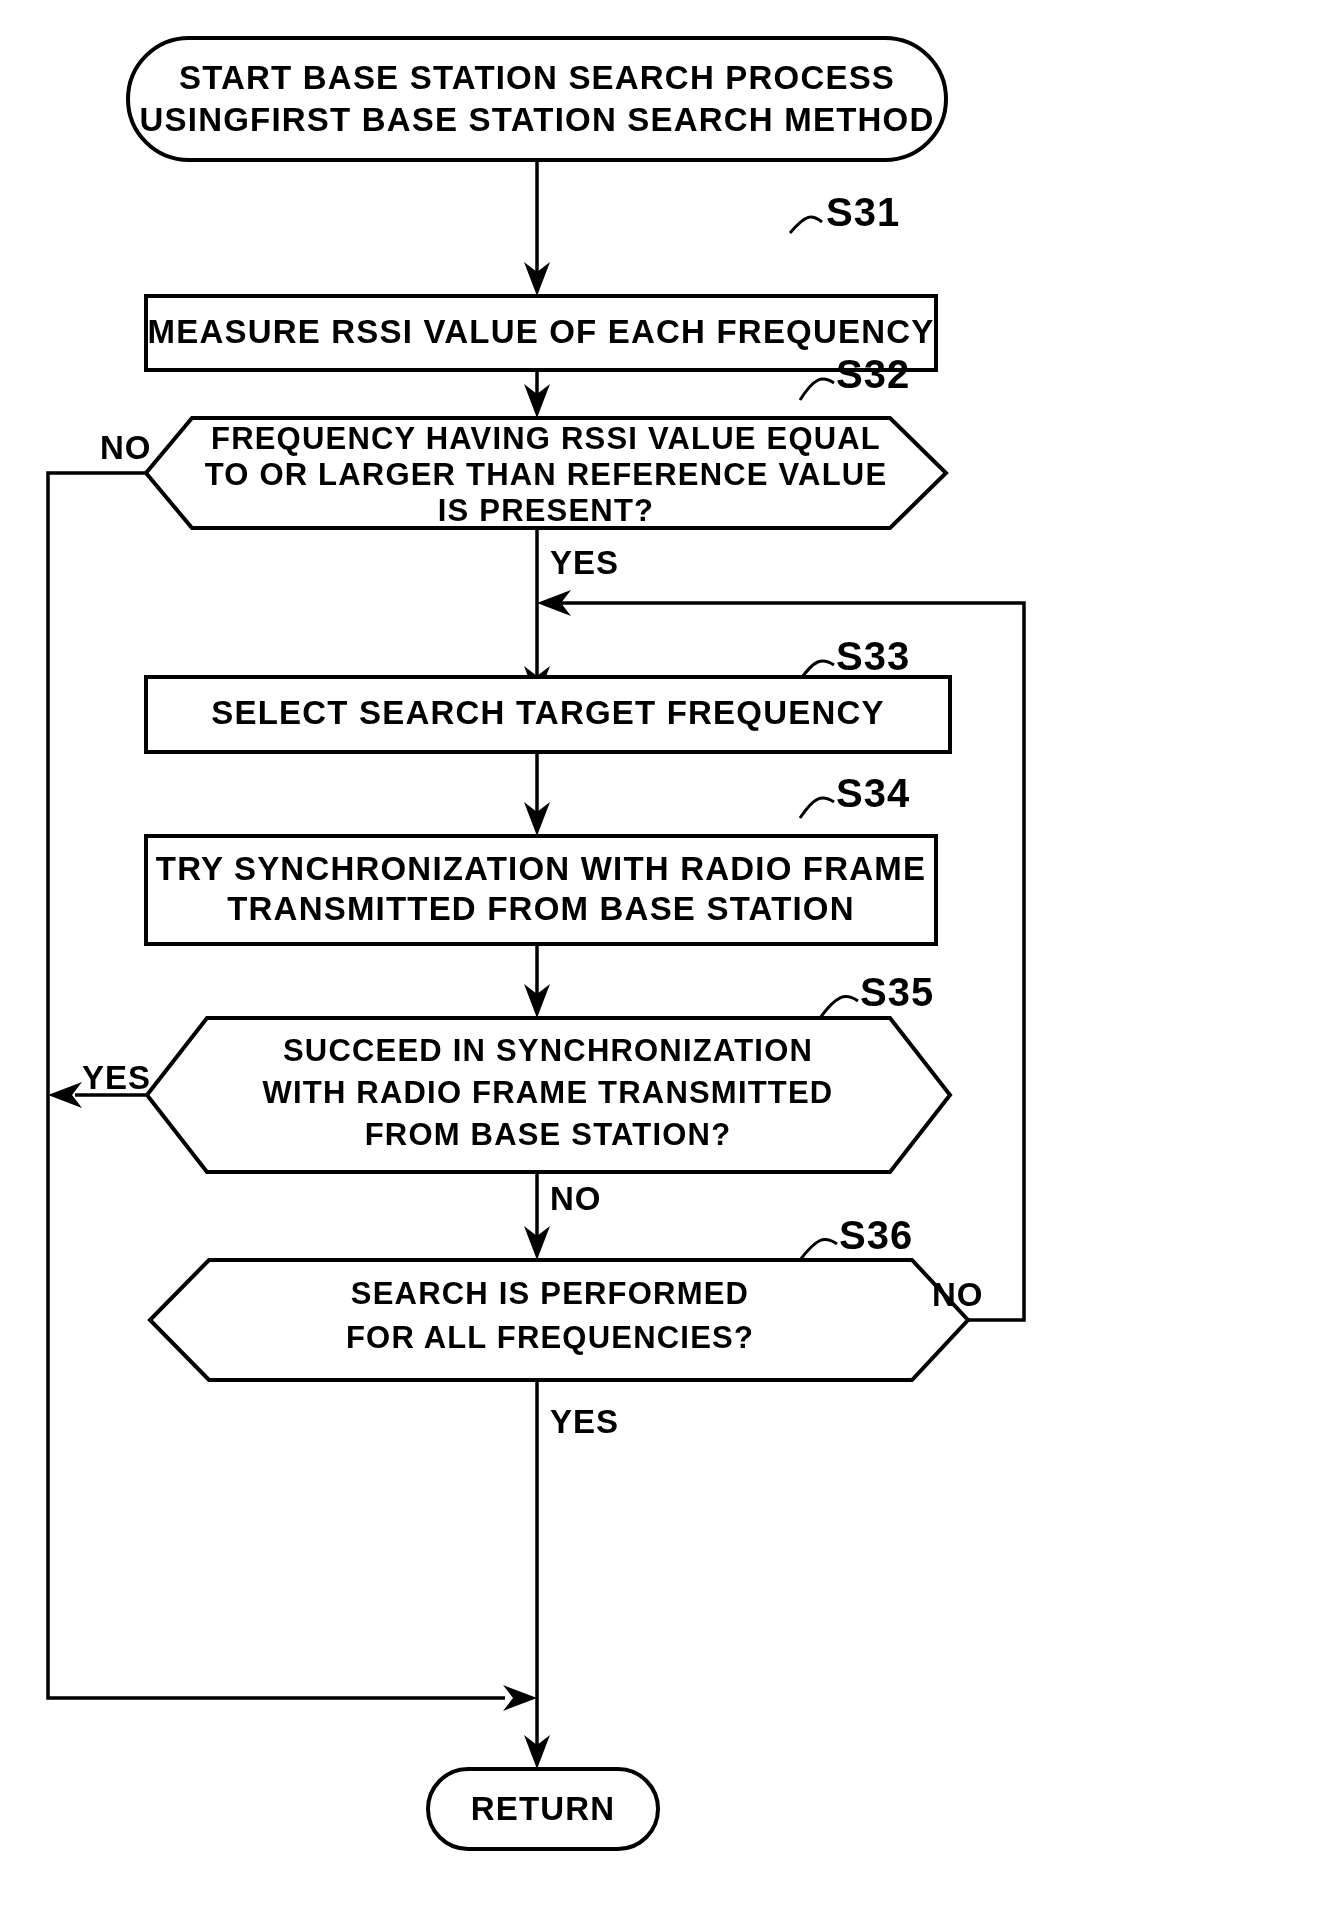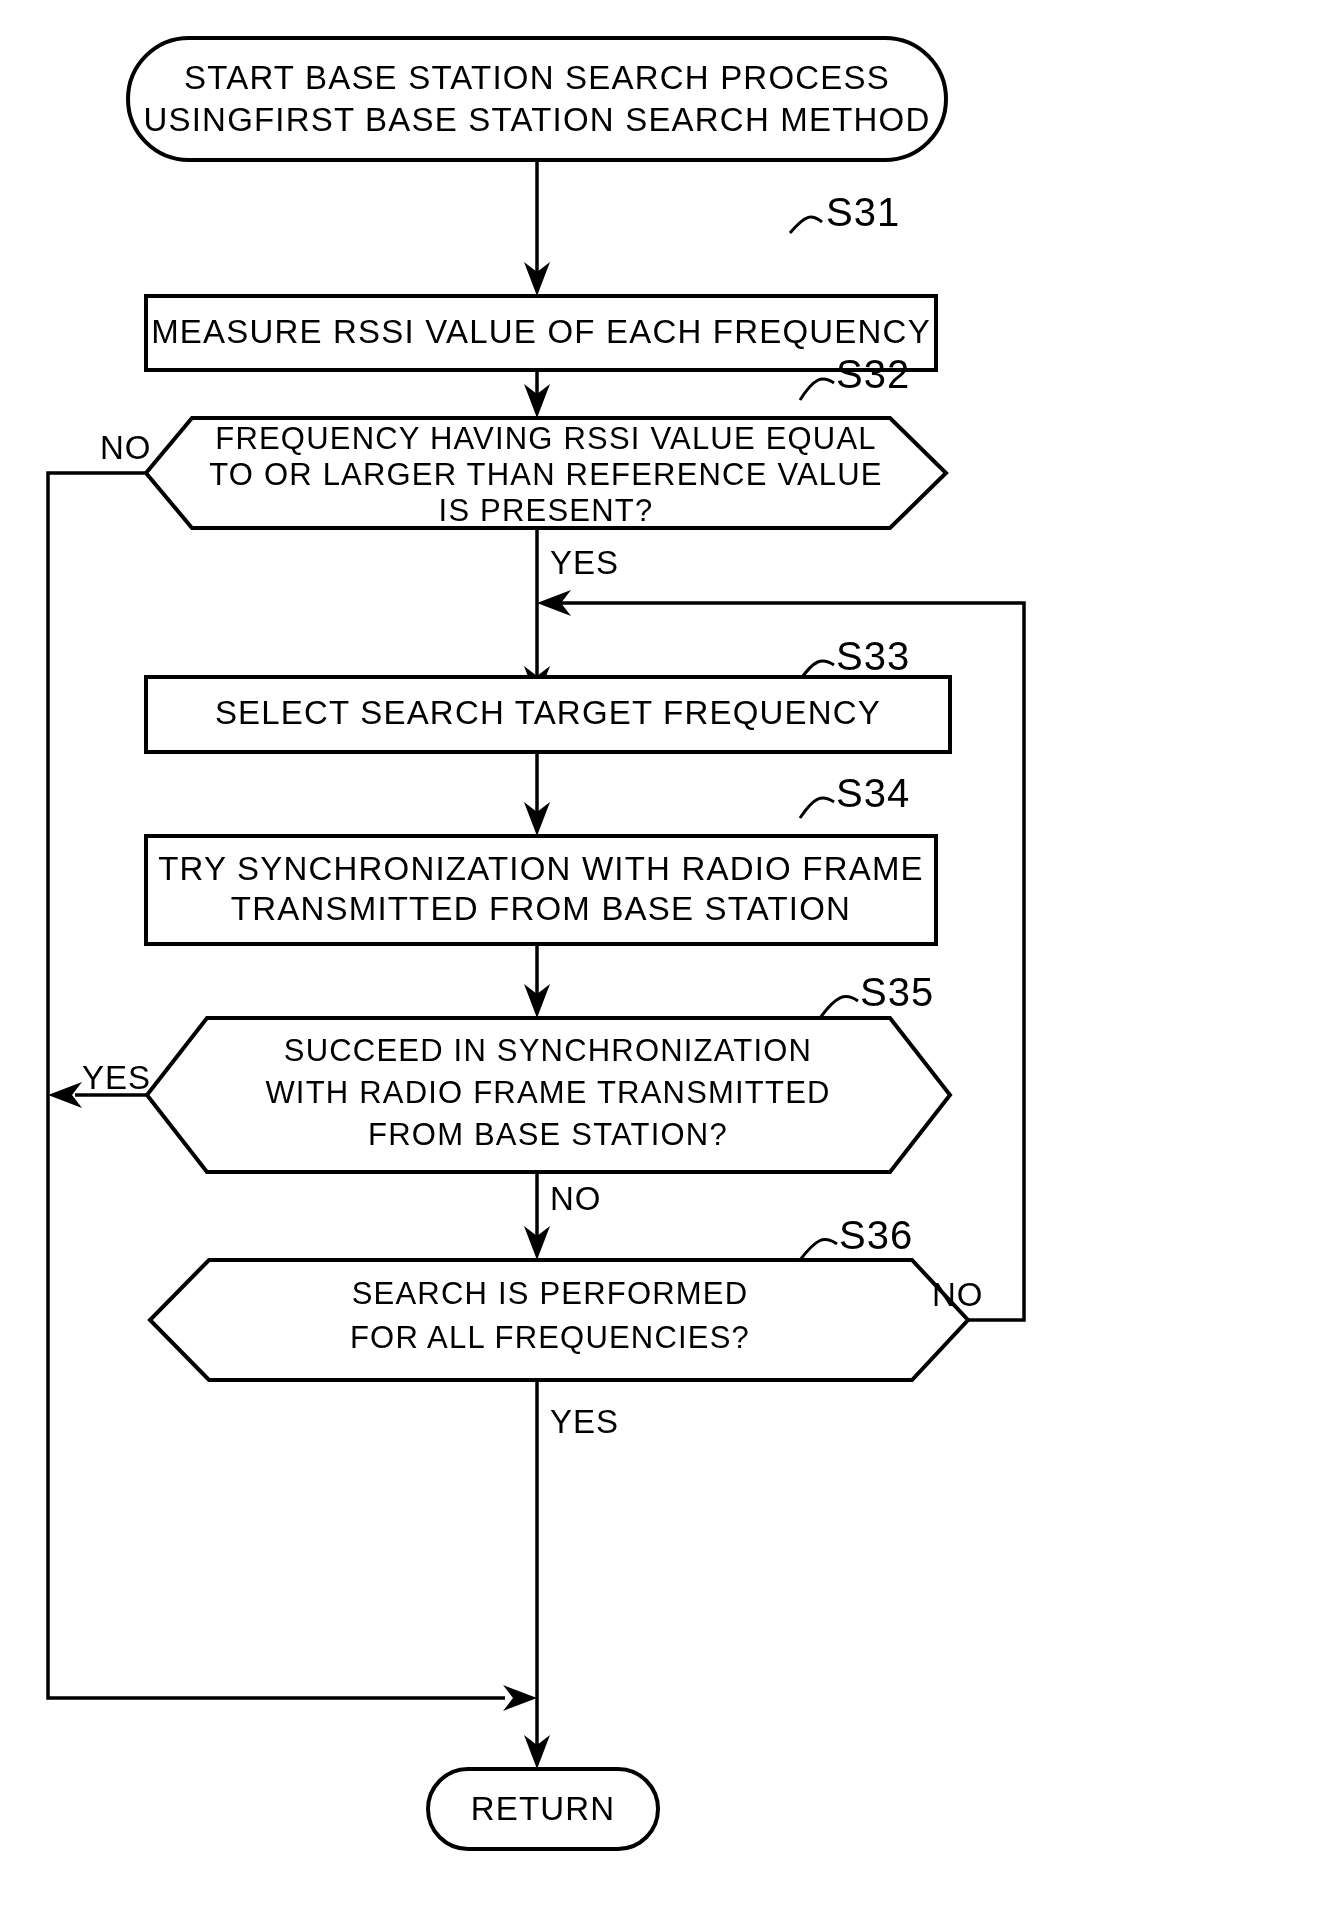--- a/index.html
+++ b/index.html
@@ -11,20 +11,21 @@
     width: 1343px;
     height: 1907px;
     font-family: "Liberation Sans", sans-serif;
     color: #000000;
     overflow: hidden;
   }
   #flowchart-root {
     position: relative;
     width: 1343px;
     height: 1508px;
+    font-weight: bold;
   }
   svg#flow-svg {
     position: absolute;
     top: 0;
     left: 0;
     width: 1343px;
     height: 1907px;
   }
   .shape-outline {
     fill: #ffffff;

